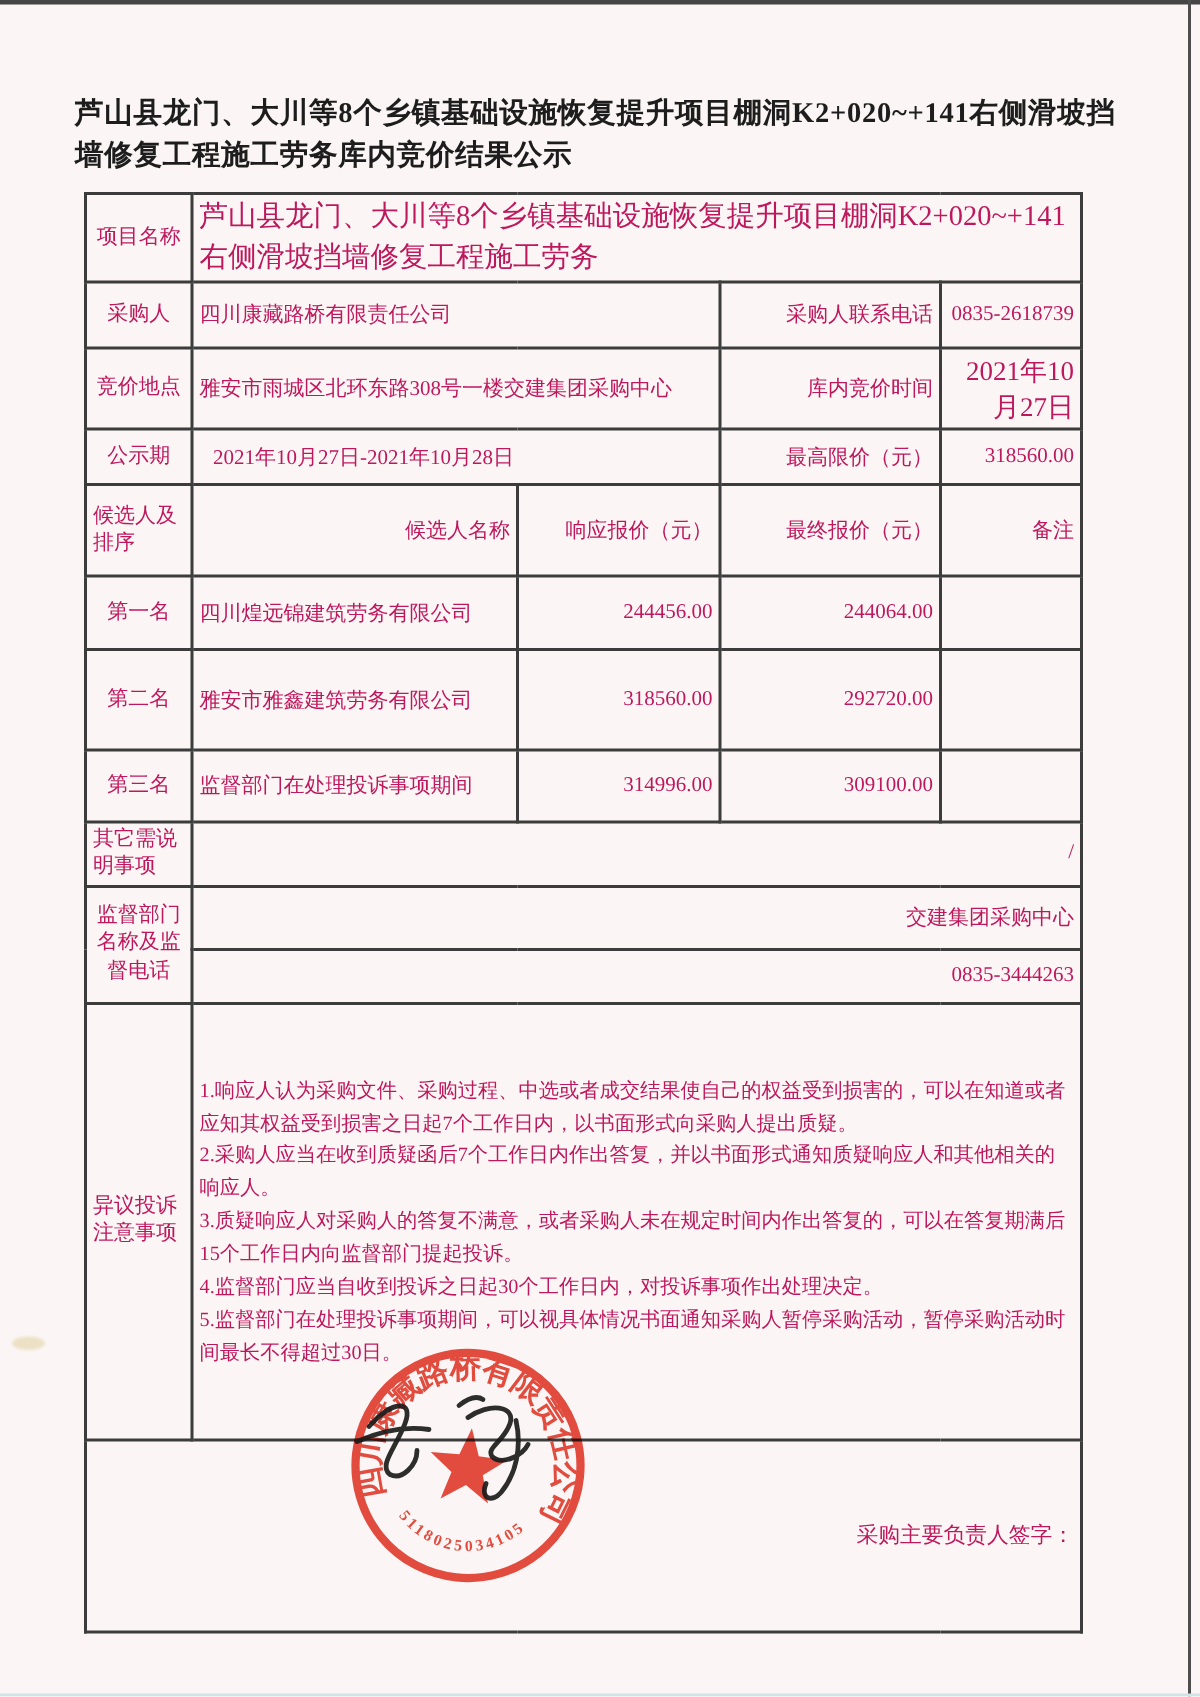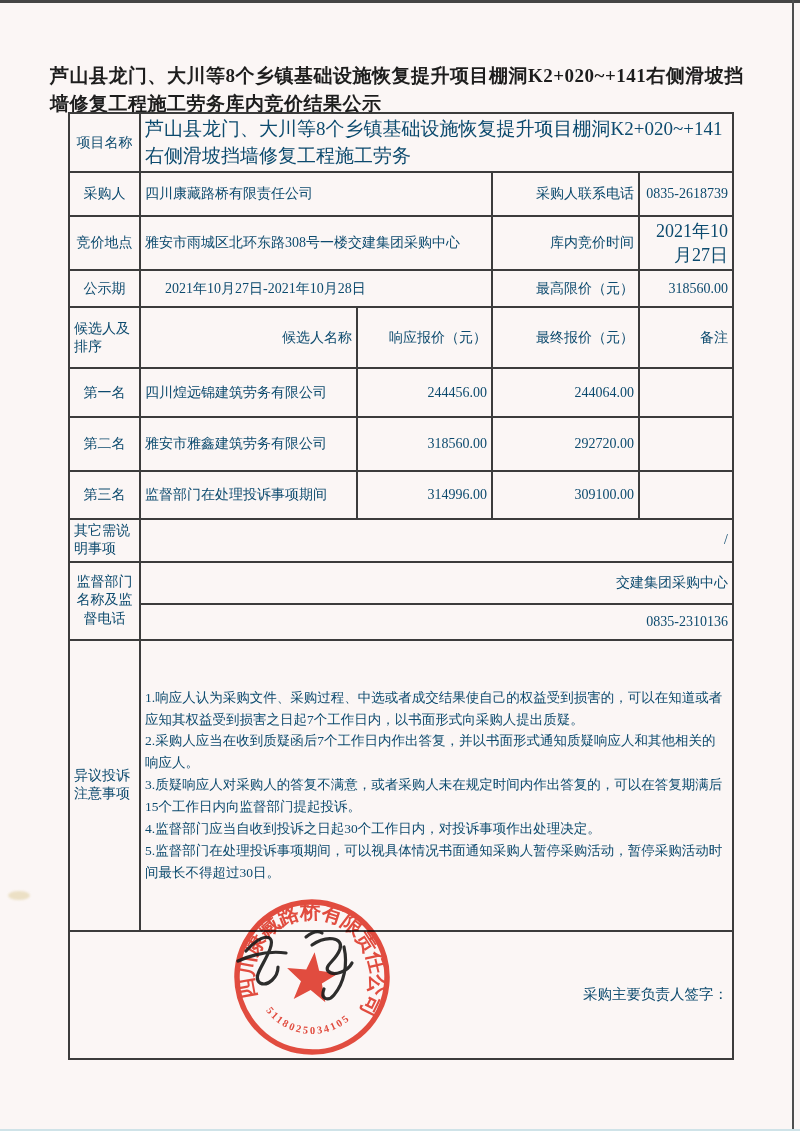--- a/index.html
+++ b/index.html
@@ -16,23 +16,23 @@
   .smudge{position:absolute;left:8px;top:891px;width:22px;height:9px;border-radius:50%;
     background:#e0cf9f;opacity:.55;filter:blur(1px);}
   
   .doc-title{
     position:absolute;left:50px;top:62px;width:700px;
     text-align:left;font-size:19px;font-weight:700;line-height:1.45;
     letter-spacing:.5px;color:#1d1d1d;
   }
   
   table.results{
-    position:absolute;left:56px;top:112px;width:666px;
+    position:absolute;left:56px;top:128px;width:666px;
     border-collapse:collapse;table-layout:fixed;
-    font-size:14px;color:#0c4a6e;margin-left:12px;
+    font-size:14px;color:#be185d;
   }
   table.results td{
     border:2px solid #3c3c3c;vertical-align:middle;
     padding:2px 4px;overflow:hidden;
   }
   td.lbl{text-align:center;line-height:1.3;}
   td.lbl-left{text-align:left;line-height:1.3;padding-left:5px;}
   td.val-left{text-align:left;padding-left:7px;}
   td.ctr{text-align:right;}
   td.project-val{font-size:19px;line-height:1.4;padding:2px 7px;text-align:left;}
@@ -77,39 +77,39 @@
     <td class="ctr">0835-2618739</td>
   </tr>
   <tr style="height:39px">
     <td class="lbl">竞价地点</td>
     <td colspan="2" class="val-left">雅安市雨城区北环东路308号一楼交建集团采购中心</td>
     <td class="ctr">库内竞价时间</td>
     <td class="ctr" style="font-size:18px">2021年10月27日</td>
   </tr>
   <tr style="height:37px">
     <td class="lbl">公示期</td>
-    <td colspan="2" class="val-left" style="padding-left:24px">2021年10月27日-2021年10月28日</td>
+    <td colspan="2" class="val-left" style="padding-left:13px">2021年10月27日-2021年10月28日</td>
     <td class="ctr">最高限价（元）</td>
     <td class="ctr">318560.00</td>
   </tr>
   <tr style="height:61px">
     <td class="lbl-left">候选人及排序</td>
     <td class="ctr">候选人名称</td>
     <td class="ctr">响应报价（元）</td>
     <td class="ctr">最终报价（元）</td>
     <td class="ctr">备注</td>
   </tr>
   <tr style="height:49px">
     <td class="lbl">第一名</td>
     <td class="val-left">四川煌远锦建筑劳务有限公司</td>
     <td class="ctr">244456.00</td>
     <td class="ctr">244064.00</td>
     <td class="ctr"></td>
   </tr>
-  <tr style="height:54px">
+  <tr style="height:67px">
     <td class="lbl">第二名</td>
     <td class="val-left">雅安市雅鑫建筑劳务有限公司</td>
     <td class="ctr">318560.00</td>
     <td class="ctr">292720.00</td>
     <td class="ctr"></td>
   </tr>
   <tr style="height:48px">
     <td class="lbl">第三名</td>
     <td class="val-left">监督部门在处理投诉事项期间</td>
     <td class="ctr">314996.00</td>
@@ -118,21 +118,21 @@
   </tr>
   <tr style="height:36px">
     <td class="lbl-left">其它需说明事项</td>
     <td colspan="4" class="ctr">/</td>
   </tr>
   <tr style="height:42px">
     <td class="lbl" rowspan="2">监督部门名称及监督电话</td>
     <td colspan="4" class="ctr">交建集团采购中心</td>
   </tr>
   <tr style="height:36px">
-    <td colspan="4" class="ctr">0835-2310136</td>
+    <td colspan="4" class="ctr">0835-3444263</td>
   </tr>
   <tr style="height:291px">
     <td class="lbl-left">异议投诉注意事项</td>
     <td colspan="4" class="objection-cell">
       <div class="oitem">1.响应人认为采购文件、采购过程、中选或者成交结果使自己的权益受到损害的，可以在知道或者应知其权益受到损害之日起7个工作日内，以书面形式向采购人提出质疑。</div>
       <div class="oitem">2.采购人应当在收到质疑函后7个工作日内作出答复，并以书面形式通知质疑响应人和其他相关的响应人。</div>
       <div class="oitem">3.质疑响应人对采购人的答复不满意，或者采购人未在规定时间内作出答复的，可以在答复期满后15个工作日内向监督部门提起投诉。</div>
       <div class="oitem">4.监督部门应当自收到投诉之日起30个工作日内，对投诉事项作出处理决定。</div>
       <div class="oitem">5.监督部门在处理投诉事项期间，可以视具体情况书面通知采购人暂停采购活动，暂停采购活动时间最长不得超过30日。</div>
     </td>

